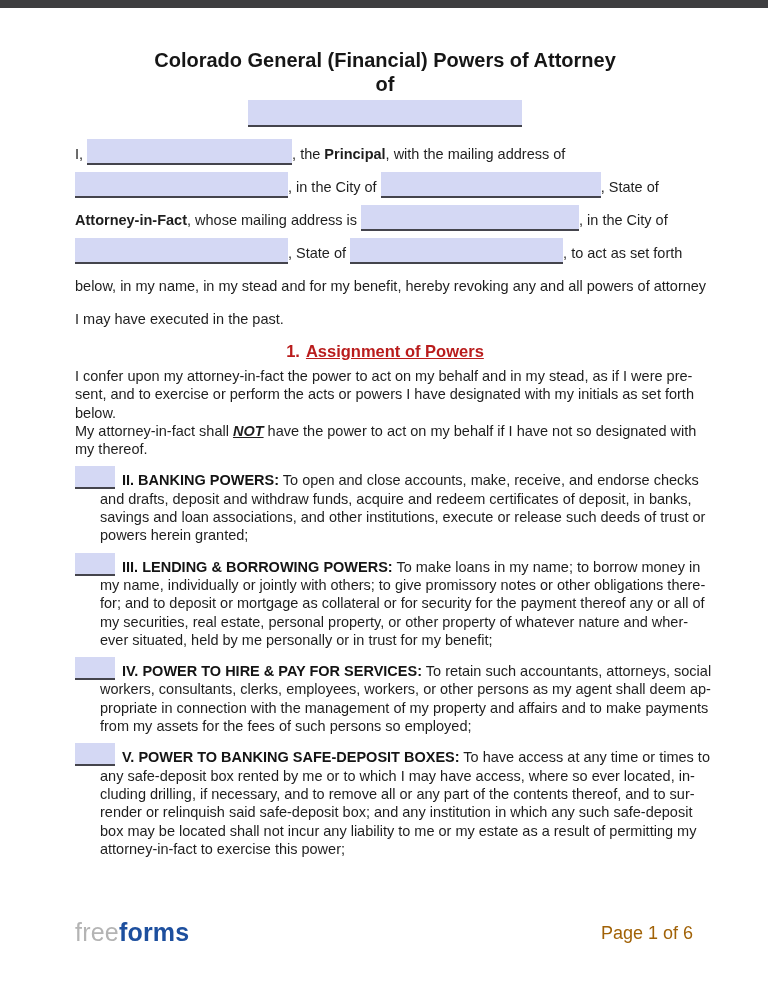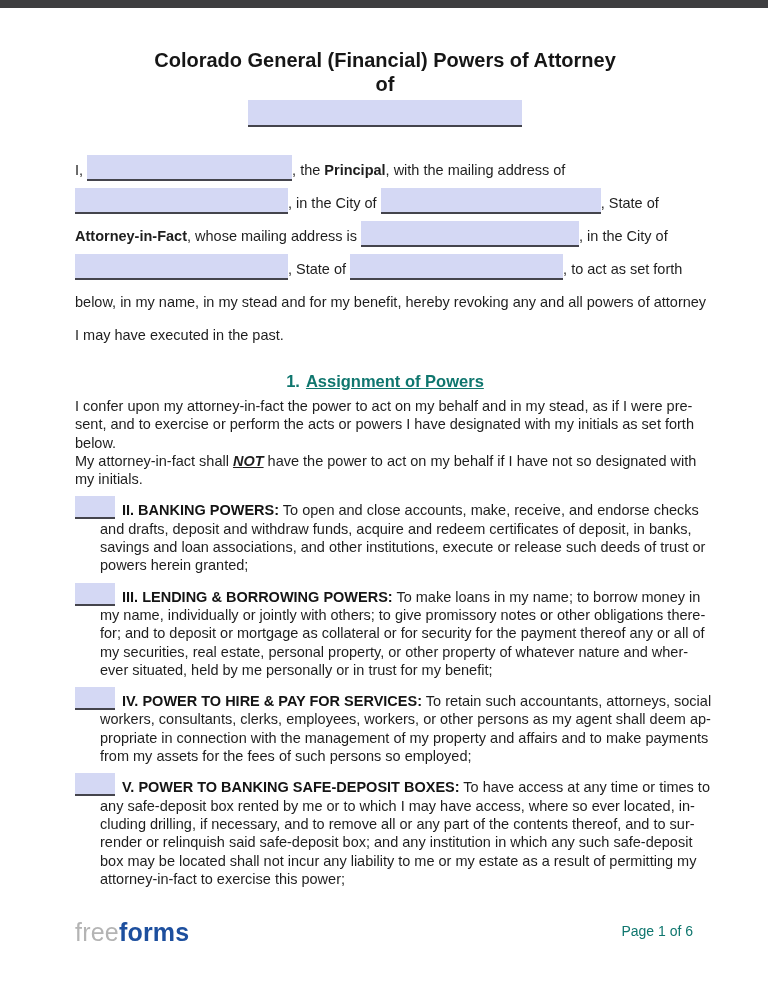--- a/index.html
+++ b/index.html
@@ -9,38 +9,38 @@
   }
   .topbar{height:8px;background:#3e3e40;width:768px;}
   .content{margin-left:75px;width:620px;}
   .doc-title{margin-top:40px;text-align:center;font-size:20px;line-height:24px;font-weight:bold;color:#161616;}
   .title-blank-row{text-align:center;margin-top:4px;height:30px;}
   .blank{
     display:inline-block;background:#d4d8f4;border-bottom:2px solid #44444c;
     height:22px;vertical-align:-5px;
   }
   .title-blank{width:274px;height:25px;}
-  .intro{margin-top:24px;font-size:14.5px;}
+  .intro{margin-top:8px;font-size:14.5px;}
   .intro-line{height:33px;line-height:33px;white-space:pre;}
   .intro-line .blank{height:24px;vertical-align:-6px;}
-  .sec-heading{margin-top:20px;text-align:center;font-size:16.5px;font-weight:bold;color:#0f766e;}
+  .sec-heading{margin-top:6px;text-align:center;font-size:16.5px;font-weight:bold;color:#b91c1c;}
   .sec-heading .hnum{margin-right:6px;}
   .sec-heading .hund{text-decoration:underline;}
   .para{margin-top:6px;}
   .pline{font-size:14.5px;line-height:18.3px;white-space:pre;}
   .em-not{font-style:italic;text-decoration:underline;font-weight:bold;}
   .power{margin-top:8px;}
   .power .cont{margin-left:25px;}
   .initials{width:40px;height:21px;vertical-align:-4px;margin-right:7px;}
   .plabel{font-weight:bold;color:#141414;}
   .footer{position:absolute;left:75px;right:75px;top:918px;height:26px;}
   .brand{position:absolute;left:0;top:0;font-size:25px;letter-spacing:.2px;}
   .brand .free{color:#b4b4b4;font-weight:400;}
   .brand .forms{color:#1d4f9e;font-weight:700;}
-  .page-indicator{position:absolute;right:0;top:5px;font-size:14px;color:#0f766e;margin-left:20px;}
+  .page-indicator{position:absolute;right:0;top:5px;font-size:18px;color:#a16207;margin-left:20px;}
 </style>
 </head>
 <body>
 
 <div class="topbar"></div>
 
 <div class="content">
 
   <div class="doc-title">
     <div>Colorado General (Financial) Powers of Attorney</div>
@@ -62,21 +62,21 @@
 
   <div class="sec-heading">
     <span class="hnum">1.</span><span class="hund">Assignment of Powers</span>
   </div>
 
   <div class="para" id="sec1-para">
       <div class="pline"><span>I confer upon my attorney-in-fact the power to act on my behalf and in my stead, as if I were pre-</span></div>
       <div class="pline"><span>sent, and to exercise or perform the acts or powers I have designated with my initials as set forth</span></div>
       <div class="pline"><span>below.</span></div>
       <div class="pline"><span>My attorney-in-fact shall </span><span class="em-not">NOT</span><span> have the power to act on my behalf if I have not so designated with</span></div>
-      <div class="pline"><span>my initials.</span></div>
+      <div class="pline"><span>my thereof.</span></div>
     </div>
 
   <div id="powers">
       <div class="power">
         <div class="pline"><span class="blank initials"></span><span class="plabel">II. BANKING POWERS:</span><span> To open and close accounts, make, receive, and endorse checks</span></div>
         <div class="pline cont">and drafts, deposit and withdraw funds, acquire and redeem certificates of deposit, in banks,</div>
         <div class="pline cont">savings and loan associations, and other institutions, execute or release such deeds of trust or</div>
         <div class="pline cont">powers herein granted;</div>
       </div>
       <div class="power">

